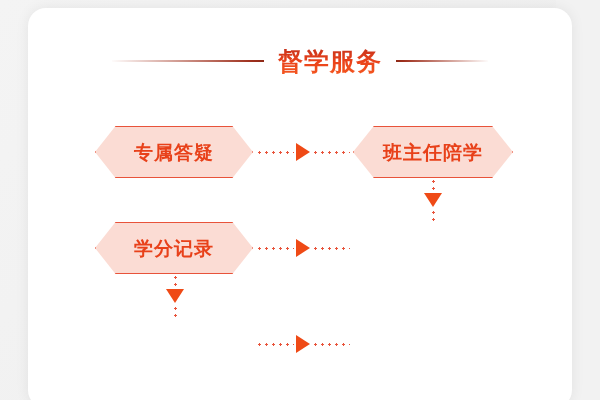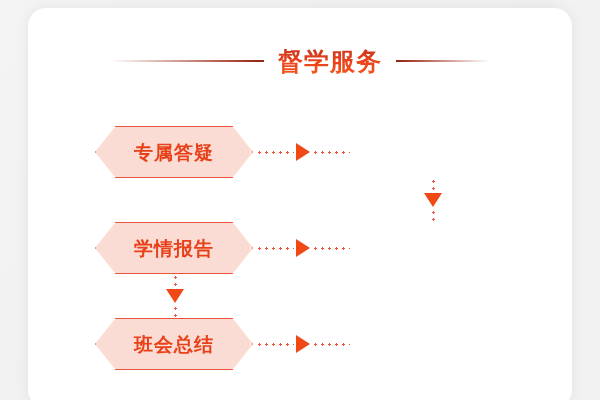--- a/index.html
+++ b/index.html
@@ -177,28 +177,28 @@
       <span class="title-rule left"></span>
       <span class="title-text">督学服务</span>
       <span class="title-rule right"></span>
     </div>
 
     <div class="flow">
 
       <div class="node col-left row-1">
         <span class="label">专属答疑</span>
       </div>
+      <div class="node col-right row-1">
+        <span class="label">班主任陪学</span>
+      </div>
 
       <div class="node col-left row-2">
-        <span class="label">学情报告</span>
-      </div>
-
-      <div class="node col-left row-3">
-        <span class="label">班会总结</span>
-      </div>
+        <span class="label">学分记录</span>
+      </div>
+
 
       <div class="h-conn h-row-1">
         <span class="dots"></span>
         <span class="tri-r"></span>
         <span class="dots"></span>
       </div>
       <div class="h-conn h-row-2">
         <span class="dots"></span>
         <span class="tri-r"></span>
         <span class="dots"></span>

